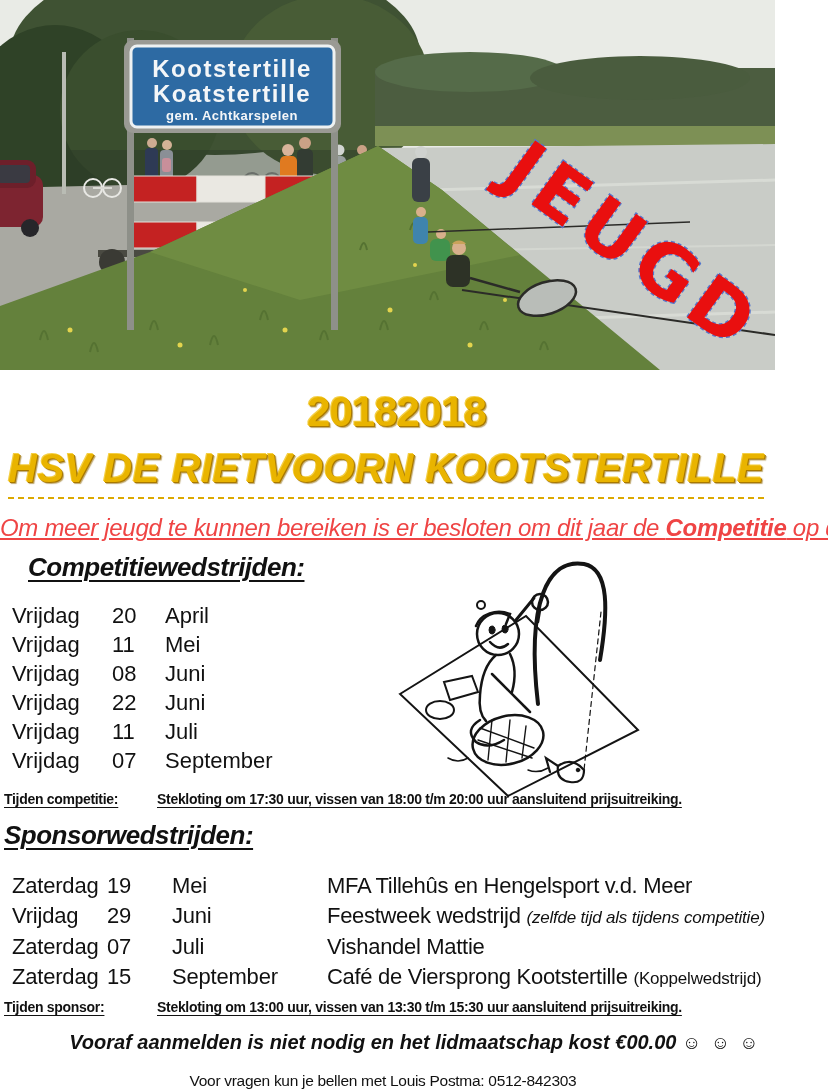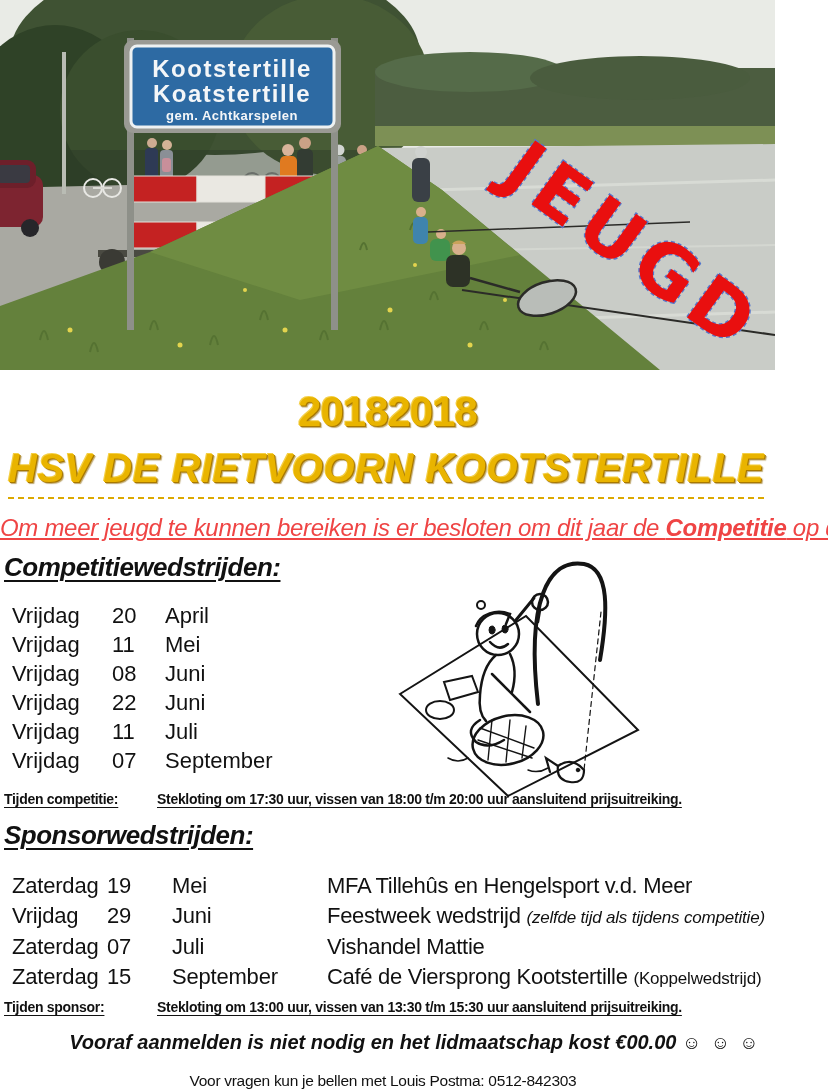--- a/index.html
+++ b/index.html
@@ -10,21 +10,21 @@
     color:#111;
   }
   
   .photo{position:absolute;left:0;top:0;width:775px;height:370px;}
   
   .gold{
     color:#e9b400;
     text-shadow:1px 1px 0 #a87800, 2px 2px 1px rgba(140,100,0,.55), -1px -1px 0 #f4cf45;
   }
   .gold-title{
-    position:absolute;left:0;top:388px;width:775px;
+    position:absolute;left:9px;top:388px;width:775px;
     display:flex;justify-content:center;
     font-size:42px;font-weight:bold;letter-spacing:-1px;
   }
   .subtitle-wrap{
     position:absolute;left:8px;top:446px;width:756px;
     text-align:center;padding-bottom:6px;
     border-bottom:2px dashed #dca800;
   }
   .subtitle{
     font-size:40px;font-weight:bold;font-style:italic;letter-spacing:0.5px;white-space:nowrap;
@@ -36,21 +36,21 @@
     color:#ef4444;white-space:nowrap;
   }
   .intro .u{text-decoration:underline;}
   .intro b{font-weight:bold;}
   
   .sec-heading{
     position:absolute;left:4px;
     font-size:26px;font-weight:bold;font-style:italic;letter-spacing:-0.5px;
     text-decoration:underline;text-underline-offset:4px;text-decoration-thickness:2px;
   }
-  .h-comp{top:552px;}
+  .h-comp{top:552px;margin-left:24px;}
   .h-spon{top:820px;}
   
   .rows{position:absolute;left:12px;font-size:22px;line-height:29px;}
   .rows-comp{top:601px;}
   .rows-spon{top:871px;letter-spacing:-0.2px;line-height:29.5px;}
   .row{display:grid;}
   .rows-comp .row{grid-template-columns:100px 53px auto;}
   .rows-spon .row{grid-template-columns:95px 65px 155px auto;}
   .event{white-space:nowrap;letter-spacing:-0.3px;}
   .row-note{font-size:17px;letter-spacing:-0.2px;}

